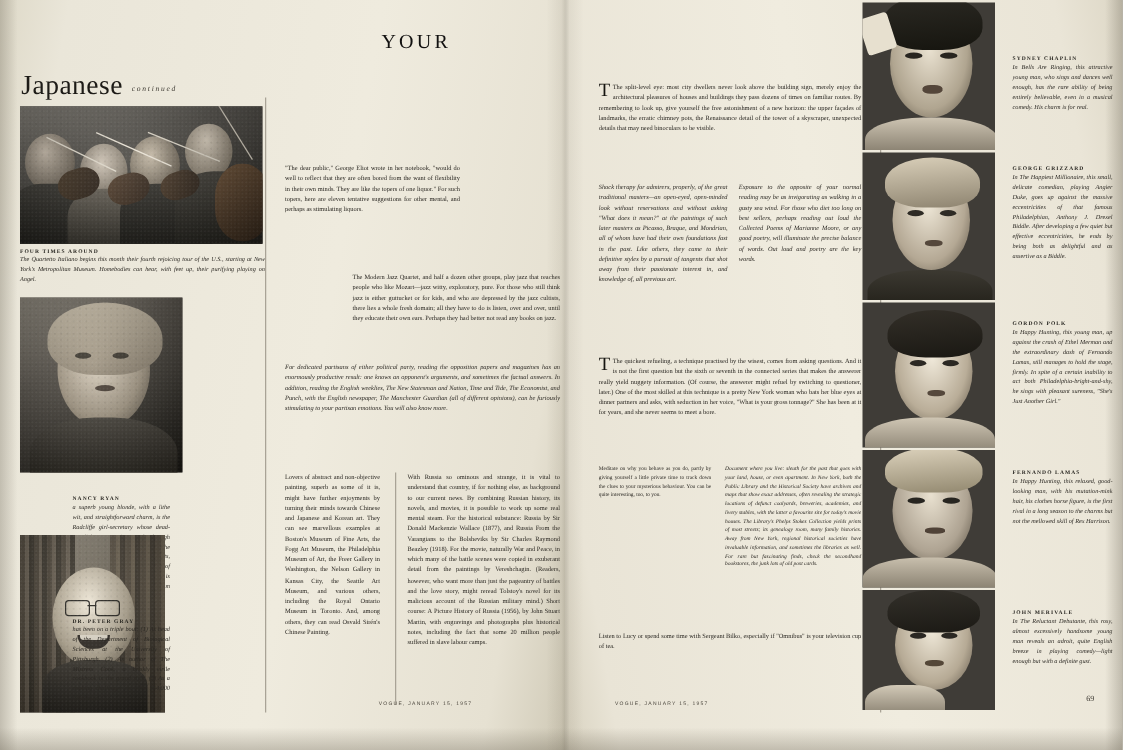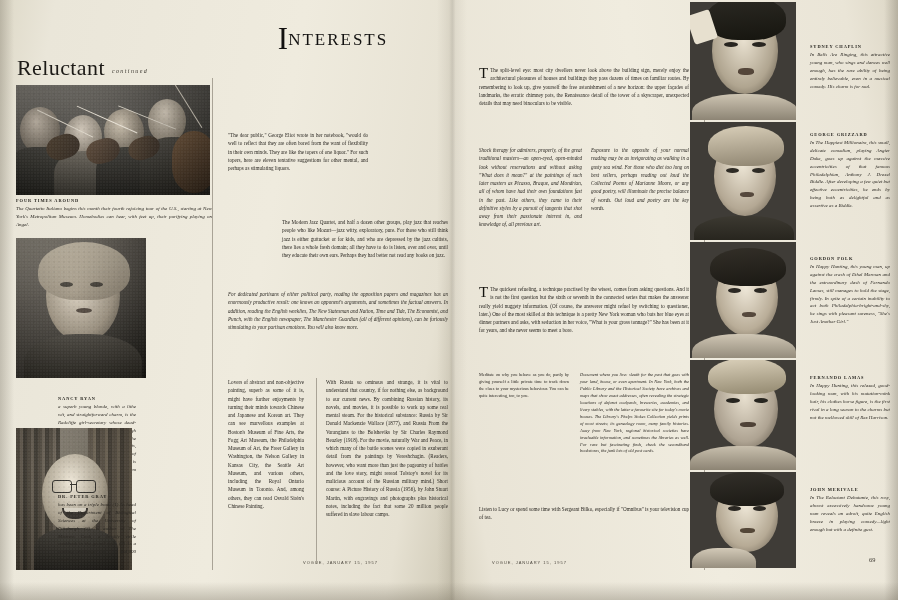--- a/index.html
+++ b/index.html
@@ -81,21 +81,21 @@
   .col-rule{position:absolute;width:1px;background:#a9a396;}
 </style>
 </head>
 <body>
 
 <div class="spread">
 
   <div class="page page-left">
 
     <div class="spotlight">
-      <span>Reluctant</span><span class="cont">continued</span>
+      <span>Japanese</span><span class="cont">continued</span>
     </div>
 
     <div class="photo" style="left:16px;top:85px;width:194px;height:110px;">
       <div class="grad" style="background:linear-gradient(165deg,#7e7a72 0%,#55524c 28%,#36342f 62%,#222019 100%);"></div>
 
       <div class="pl" style="left:4px;top:22px;width:40px;height:46px;background:radial-gradient(ellipse at 40% 32%,#cbbfae,#6d6457 70%,#3a352d);"></div>
       <div class="pl" style="left:-10px;top:62px;width:72px;height:60px;border-radius:38% 38% 0 0;background:linear-gradient(180deg,#3a3832,#1b1a16);"></div>
       <div class="pl" style="left:48px;top:30px;width:38px;height:44px;background:radial-gradient(ellipse at 45% 35%,#d6cbbb,#7b7264 72%,#413b32);"></div>
       <div class="pl" style="left:38px;top:66px;width:70px;height:56px;border-radius:40% 40% 0 0;background:linear-gradient(180deg,#6a6459,#2a2822);"></div>
       <div class="pl" style="left:88px;top:24px;width:40px;height:46px;background:radial-gradient(ellipse at 42% 33%,#c9bda9,#6a6153 72%,#373228);"></div>
@@ -157,21 +157,21 @@
     </div>
 
     <div style="position:absolute;left:58px;top:494px;width:78px;">
       <div class="small-cap-head">DR. PETER GRAY</div>
       <div class="caption-ital">has been on a triple bout: (1) As head of the Department of Biological Sciences at the University of Pittsburgh. (2) As author of The Mistress Cook, a briskly virile cookbook in the grand style. (3) As a cooking challenger on "The $64,000 Challenge."</div>
     </div>
 
     <div class="col-rule" style="left:212px;top:78px;height:492px;"></div>
 
     <div class="headline">
-      <span class="ln hl3"><span class="drop">I</span>NTERESTS</span>
+      <span class="ln hl2">YOUR</span>
     </div>
 
     <div class="body-col" style="position:absolute;left:228px;top:131px;width:140px;">"The dear public," George Eliot wrote in her notebook, "would do well to reflect that they are often bored from the want of flexibility in their own minds. They are like the topers of one liquor." For such topers, here are eleven tentative suggestions for other mental, and perhaps as stimulating liquors.</div>
 
     <div class="body-col" style="position:absolute;left:282px;top:218px;width:166px;">The Modern Jazz Quartet, and half a dozen other groups, play jazz that reaches people who like Mozart—jazz witty, exploratory, pure. For those who still think jazz is either guttucket or for kids, and who are depressed by the jazz cultists, there lies a whole fresh domain; all they have to do is listen, over and over, until they educate their own ears. Perhaps they had better not read any books on jazz.</div>
 
     <div class="body-col ital" style="position:absolute;left:228px;top:290px;width:220px;">For dedicated partisans of either political party, reading the opposition papers and magazines has an enormously productive result: one knows an opponent's arguments, and sometimes the factual answers. In addition, reading the English weeklies, The New Statesman and Nation, Time and Tide, The Economist, and Punch, with the English newspaper, The Manchester Guardian (all of different opinions), can be furiously stimulating to your partisan emotions. You will also know more.</div>
 
     <div class="body-col" style="position:absolute;left:228px;top:378px;width:76px;">Lovers of abstract and non-objective painting, superb as some of it is, might have further enjoyments by turning their minds towards Chinese and Japanese and Korean art. They can see marvellous examples at Boston's Museum of Fine Arts, the Fogg Art Museum, the Philadelphia Museum of Art, the Freer Gallery in Washington, the Nelson Gallery in Kansas City, the Seattle Art Museum, and various others, including the Royal Ontario Museum in Toronto. And, among others, they can read Osvald Sirén's Chinese Painting.</div>
     <div class="col-rule" style="left:316px;top:378px;height:186px;"></div>

